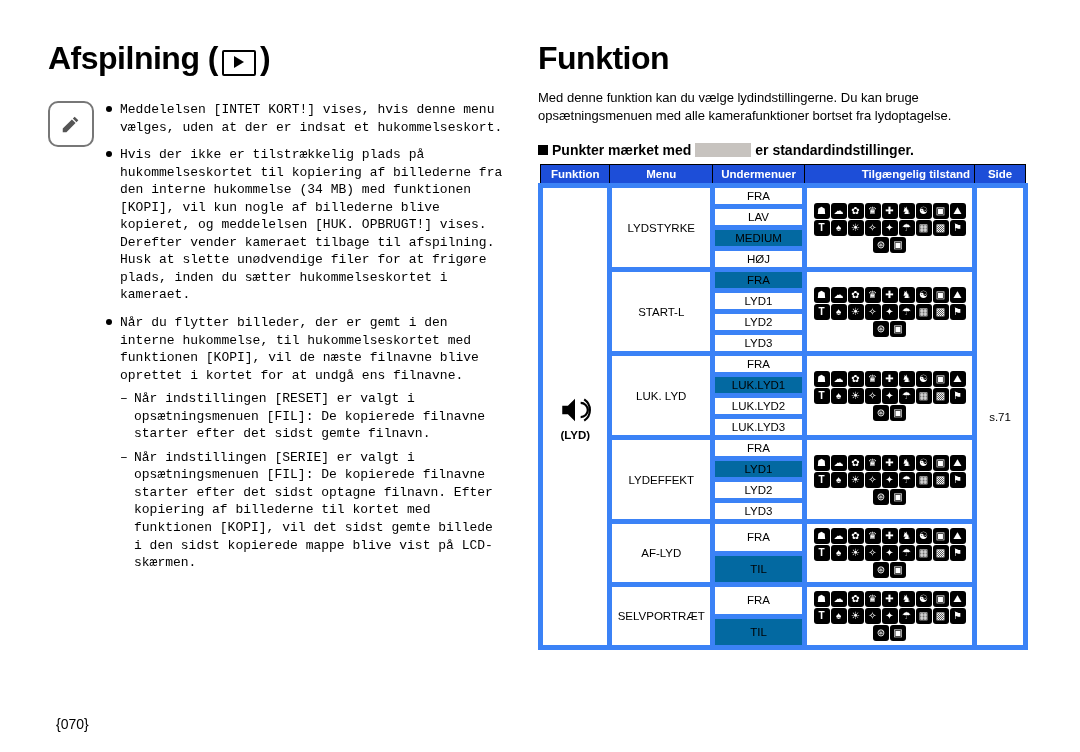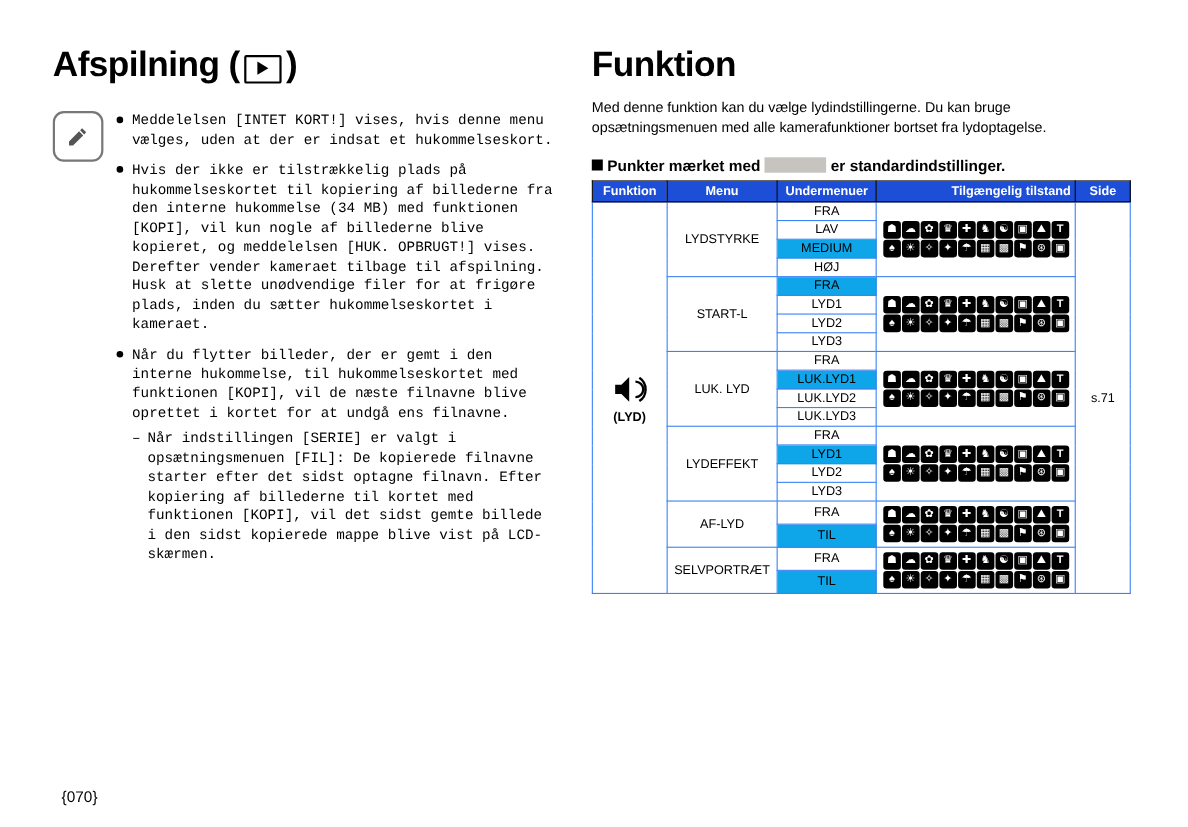--- a/index.html
+++ b/index.html
@@ -62,24 +62,24 @@
   table.sound {
     border-collapse: collapse;
     width: 490px;
     font-size: 11.5px;
   }
   table.sound th {
     background:#1d4ed8; color:#fff; font-weight:700;
     border:1px solid #000; padding:3px 4px;
   }
   table.sound td {
-    border:1px solid #3b82f6; padding:2px 4px; text-align:center;
+    border:5px solid #3b82f6; padding:2px 4px; text-align:center;
     vertical-align: middle;
   }
-  .td-default { background:#0ea5e9; }
+  .td-default { background:#0369a1; }
   .func-cell { width:58px; }
   .menu-cell { width:90px; }
   .sub-cell { width:80px; }
   .mode-cell { width:170px;text-align:right; }
   .side-cell { width:40px;text-align:center; }
   .speaker-svg { width:34px; height:34px; }
   .mode-icons { display:flex; flex-wrap:wrap; gap:1px; justify-content:center; padding:2px 0; }
   .mi {
     width:16px; height:16px; background:#000; border-radius:3px;
     display:inline-flex; align-items:center; justify-content:center;
@@ -112,20 +112,23 @@
         <li>
           <span>Meddelelsen [INTET KORT!] vises, hvis denne menu vælges, uden at der er indsat et hukommelseskort.</span>
         </li>
         <li>
           <span>Hvis der ikke er tilstrækkelig plads på hukommelseskortet til kopiering af billederne fra den interne hukommelse (34 MB) med funktionen [KOPI], vil kun nogle af billederne blive kopieret, og meddelelsen [HUK. OPBRUGT!] vises. Derefter vender kameraet tilbage til afspilning. Husk at slette unødvendige filer for at frigøre plads, inden du sætter hukommelseskortet i kameraet.</span>
         </li>
         <li>
           <span>Når du flytter billeder, der er gemt i den interne hukommelse, til hukommelseskortet med funktionen [KOPI], vil de næste filnavne blive oprettet i kortet for at undgå ens filnavne.</span>
           <ul class="sublist">
             <li>
+              <span>Når indstillingen [RESET] er valgt i opsætningsmenuen [FIL]: De kopierede filnavne starter efter det sidst gemte filnavn.</span>
+            </li>
+            <li>
               <span>Når indstillingen [SERIE] er valgt i opsætningsmenuen [FIL]: De kopierede filnavne starter efter det sidst optagne filnavn. Efter kopiering af billederne til kortet med funktionen [KOPI], vil det sidst gemte billede i den sidst kopierede mappe blive vist på LCD-skærmen.</span>
             </li>
           </ul>
         </li>
       </ul>
     </div>
   </div>
 
   <div class="col-right">
     <h1>Funktion</h1>

